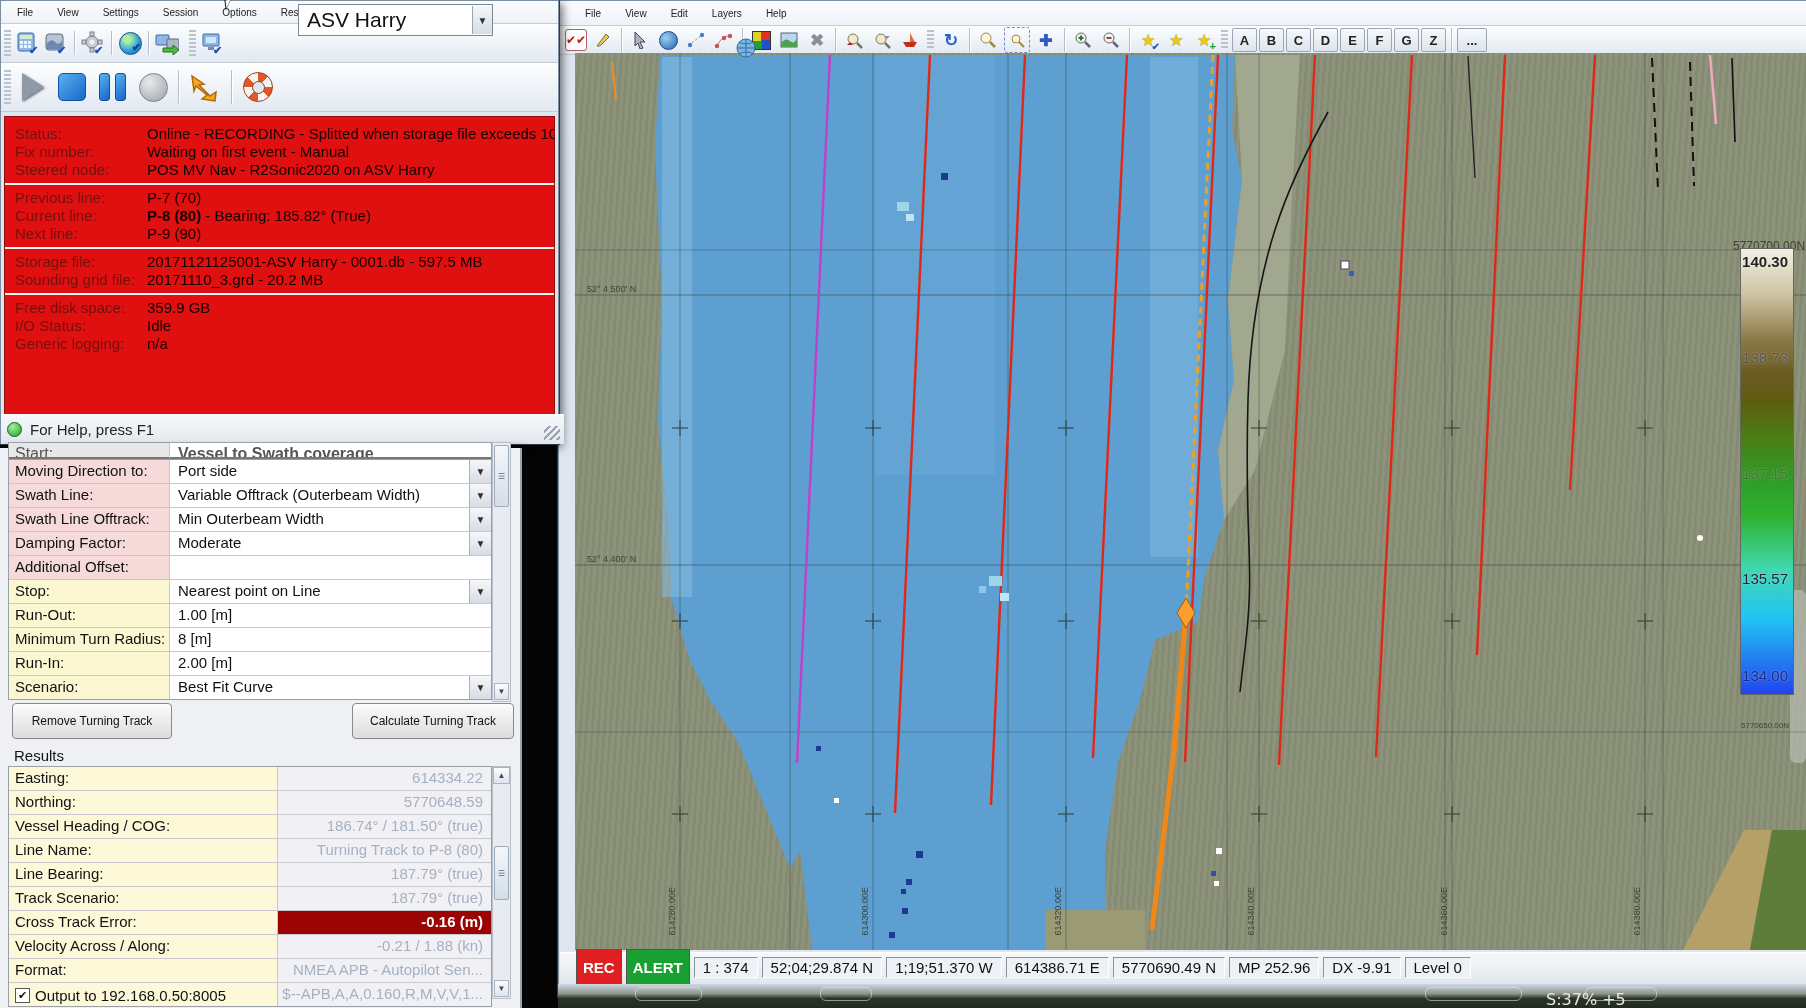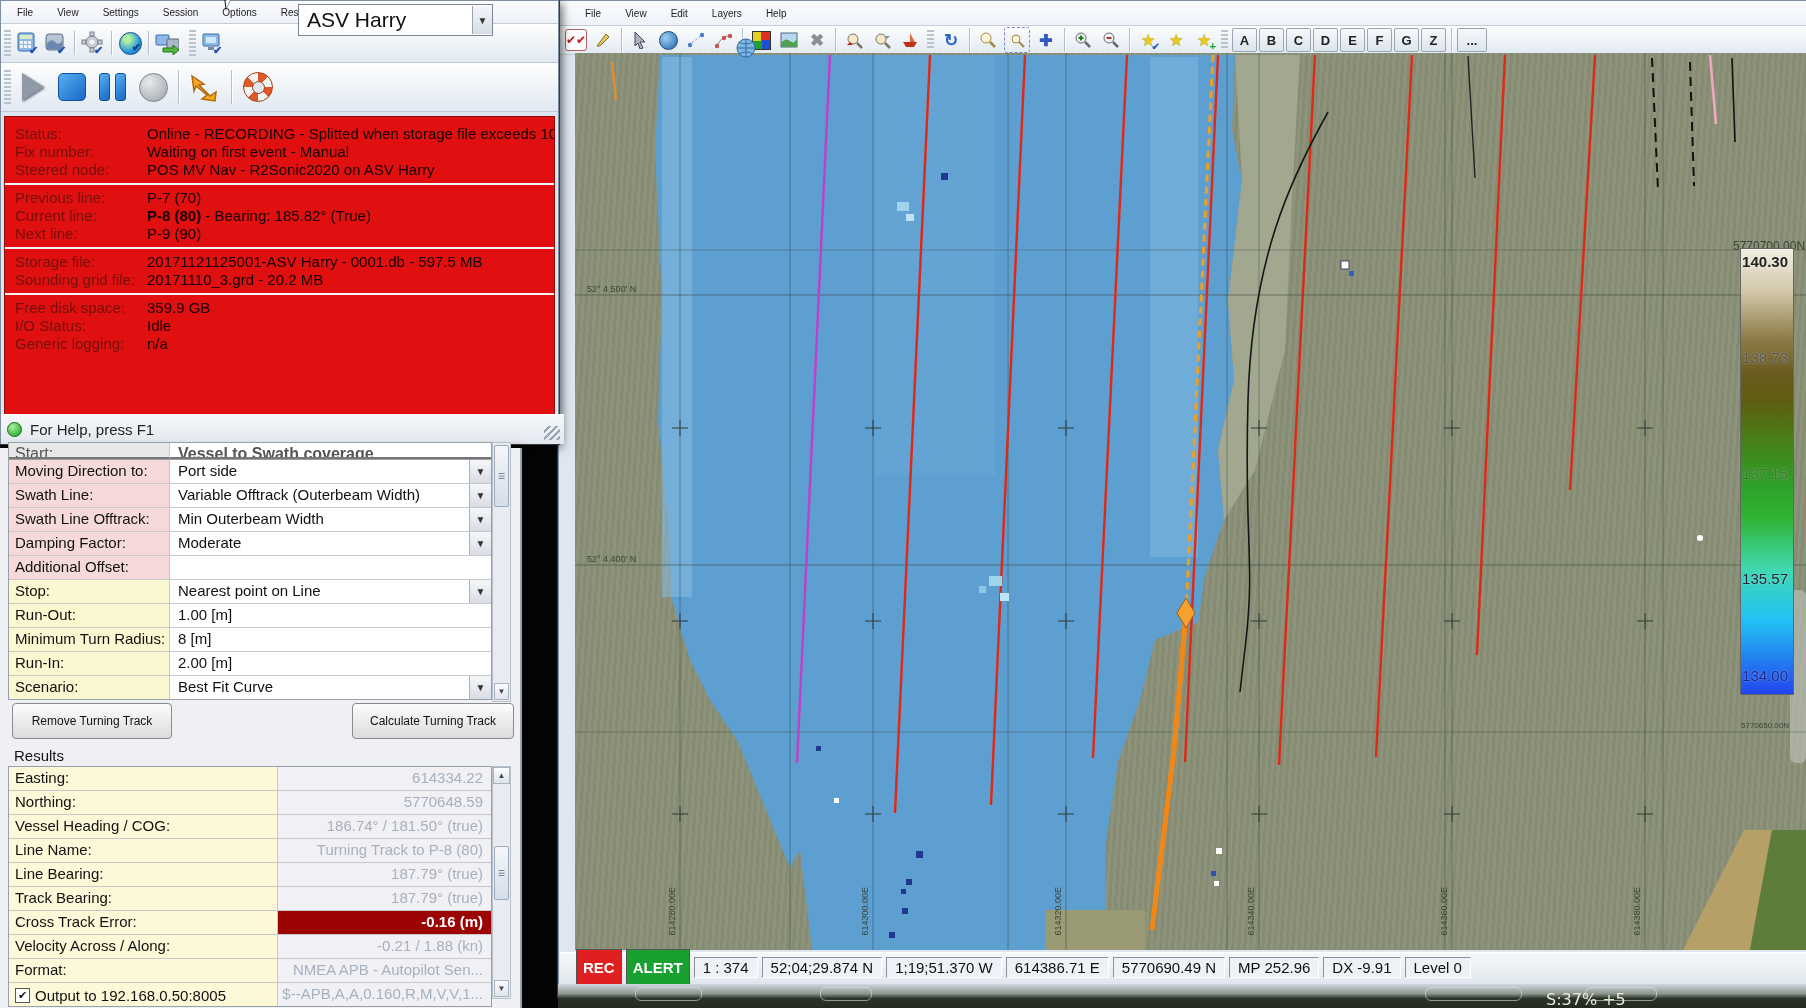--- a/index.html
+++ b/index.html
@@ -646,21 +646,21 @@
         </div>
       <div class="rrow">
           <span class="rlabel">Line Name:</span>
           <span class="rval">Turning Track to P-8 (80)</span>
         </div>
       <div class="rrow">
           <span class="rlabel">Line Bearing:</span>
           <span class="rval">187.79° (true)</span>
         </div>
       <div class="rrow">
-          <span class="rlabel">Track Bearing:</span>
+          <span class="rlabel">Track Scenario:</span>
           <span class="rval">187.79° (true)</span>
         </div>
       <div class="rrow">
           <span class="rlabel">Cross Track Error:</span>
           <span class="rval alertbg">-0.16 (m)</span>
         </div>
       <div class="rrow">
           <span class="rlabel">Velocity Across / Along:</span>
           <span class="rval">-0.21 / 1.88 (kn)</span>
         </div>

